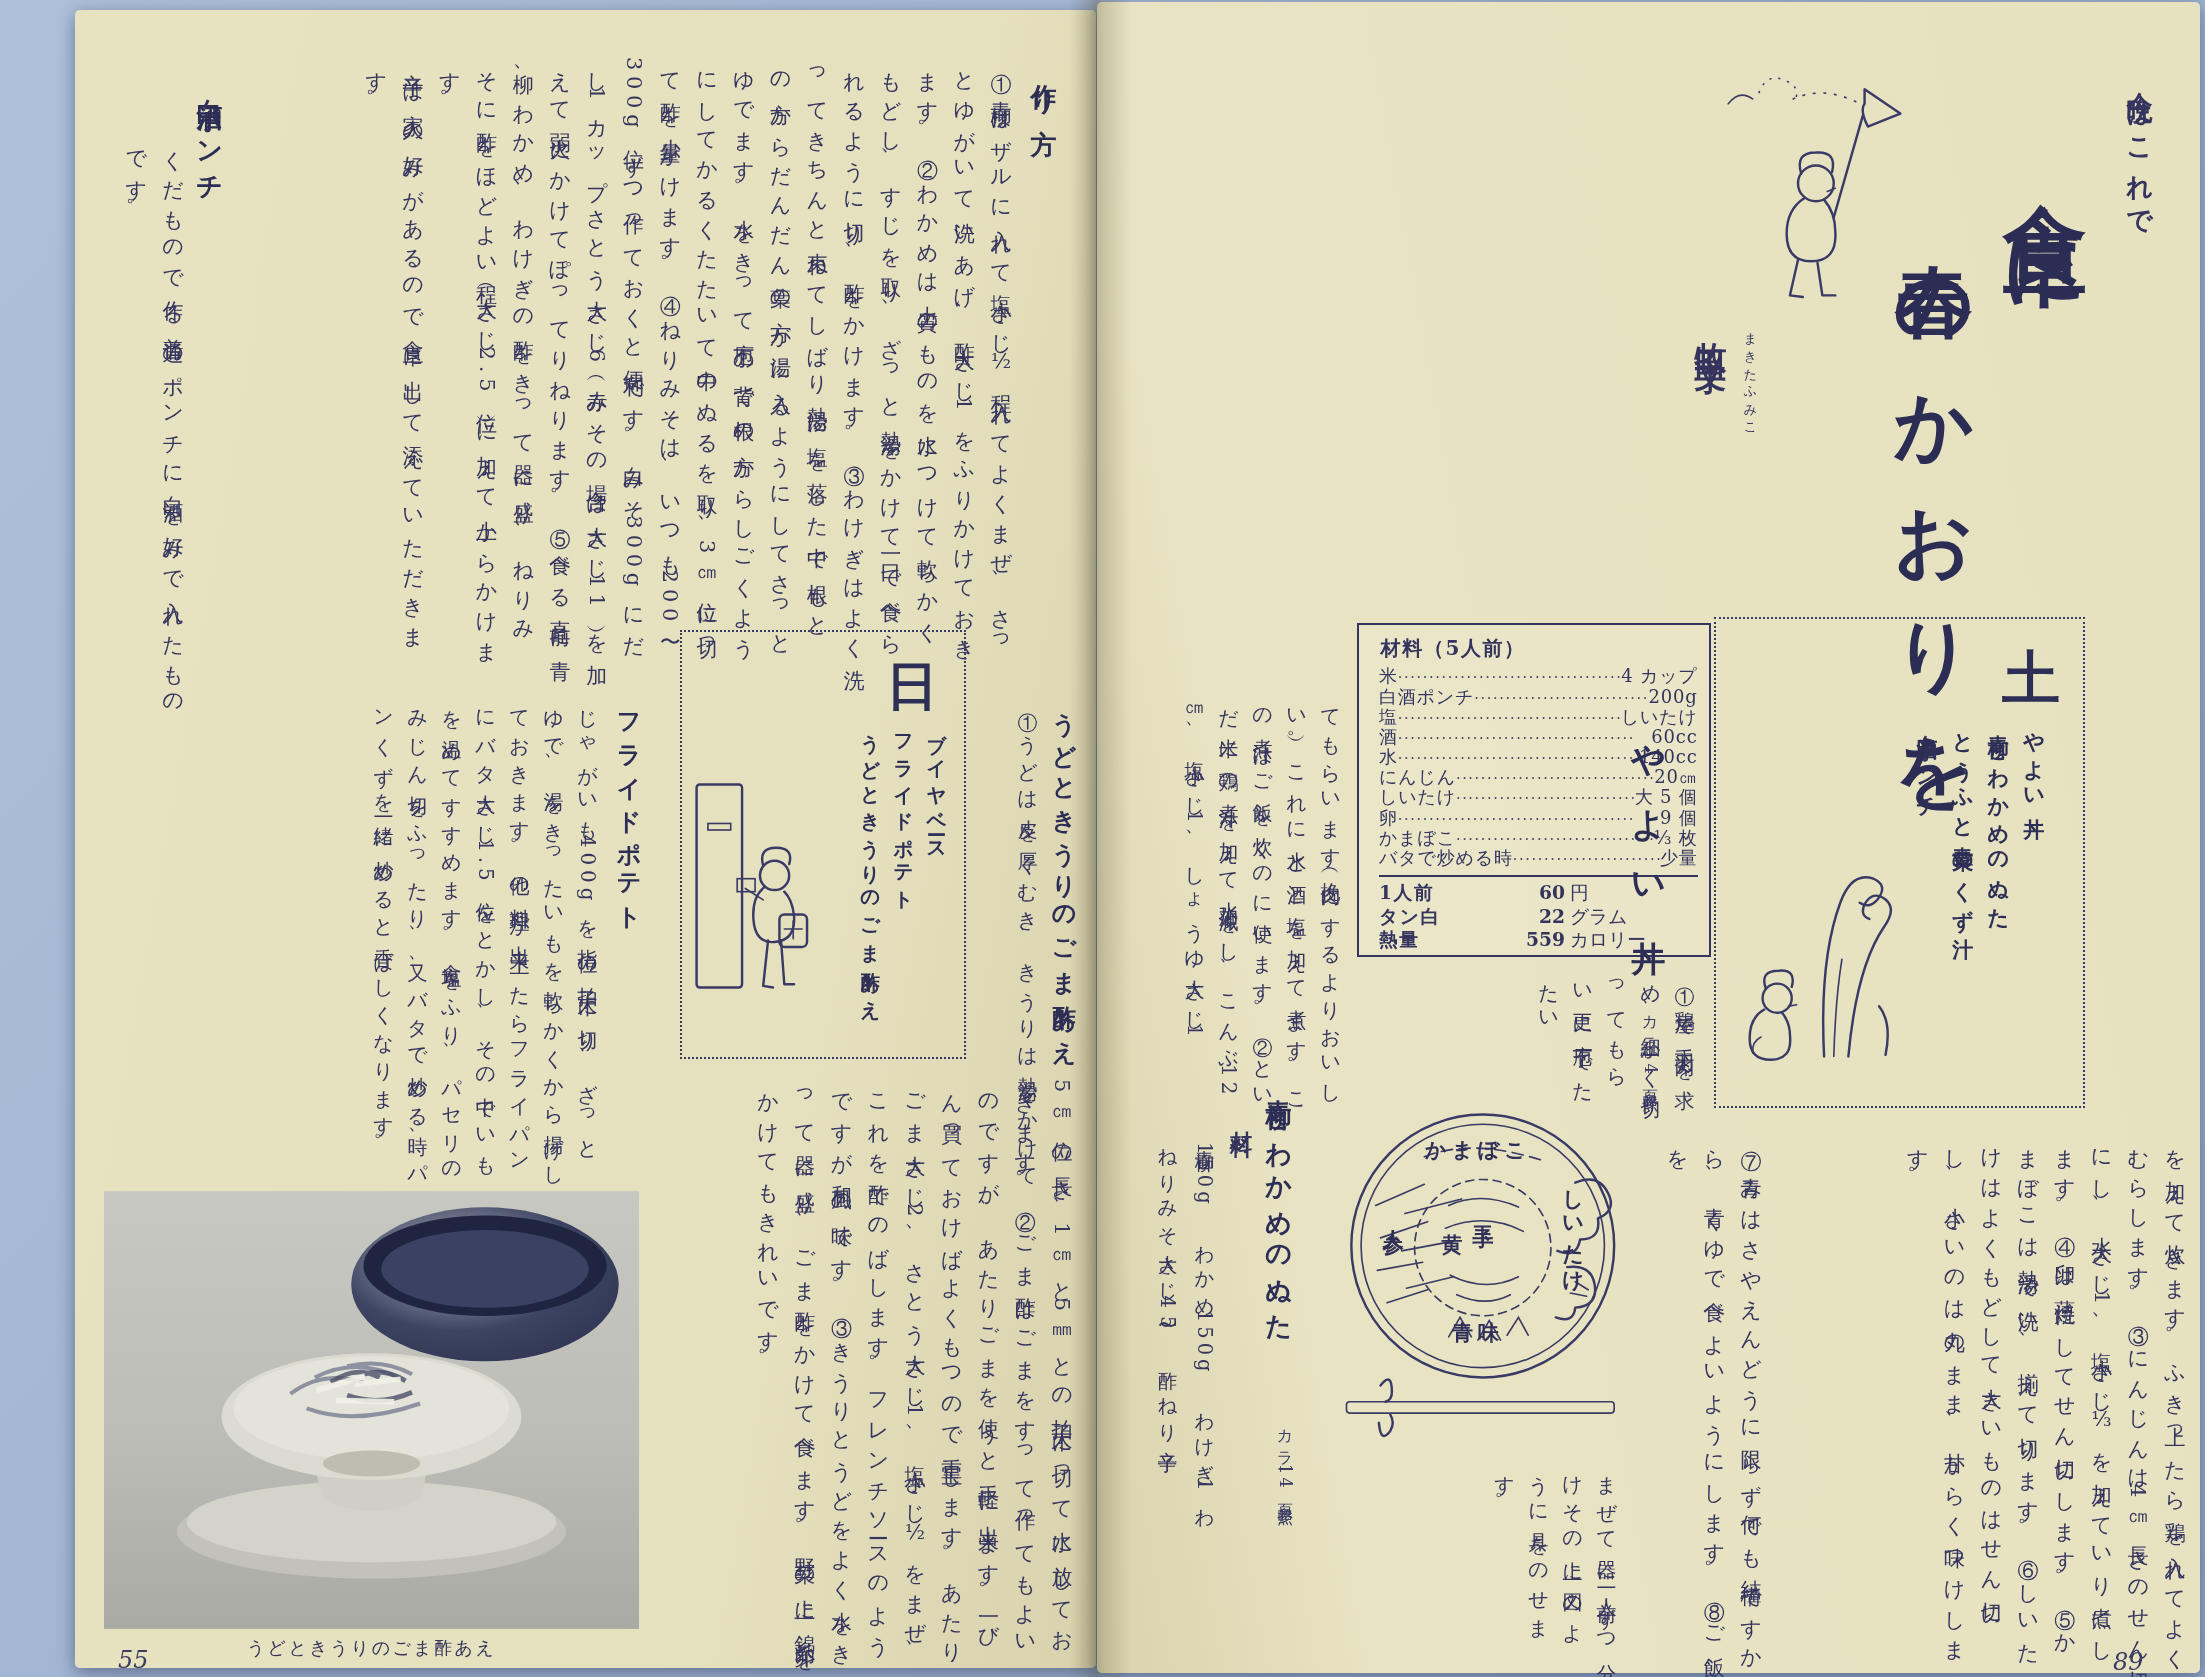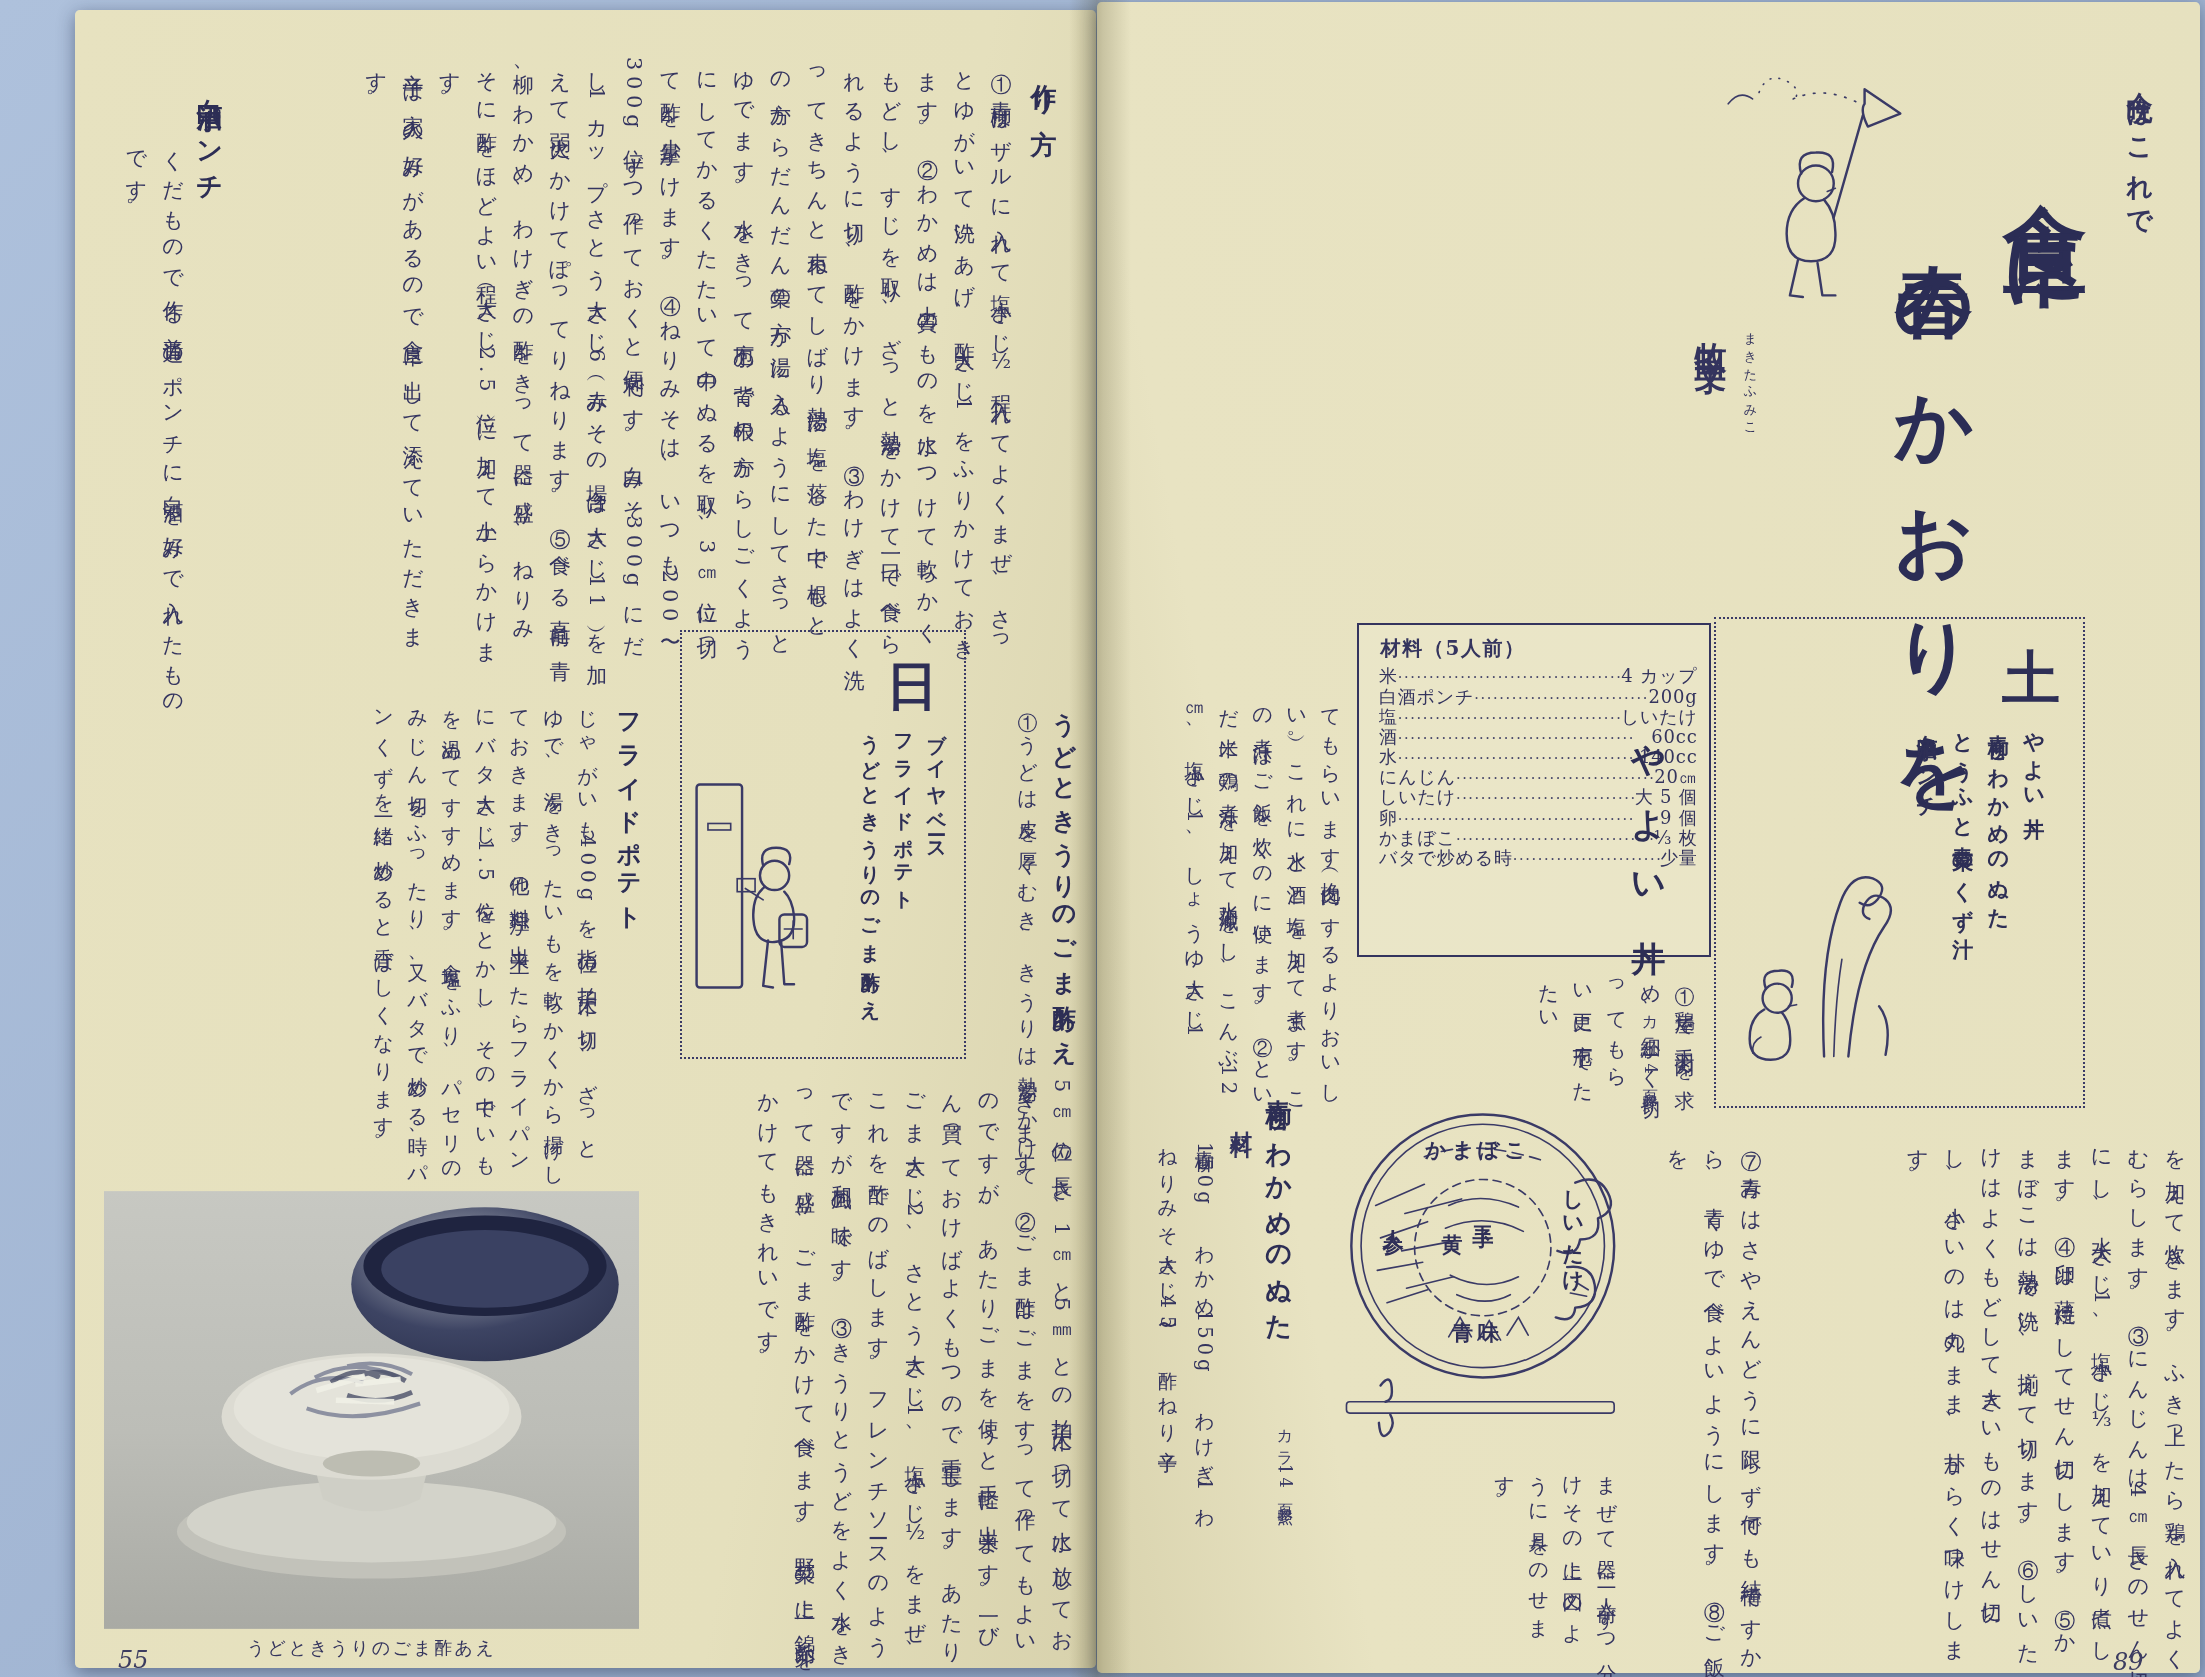--- a/index.html
+++ b/index.html
@@ -159,20 +159,40 @@
           <span class="leader"></span>
           <span class="rval">⅓ 枚</span>
         </div>
 
         <div class="t-row">
           <span class="rname">バタで炒める時</span>
           <span class="leader"></span>
           <span class="rval">少量</span>
         </div>
       </div>
+    <div class="t-stats">
+
+        <div class="s-row">
+          <span class="slabel">1人前</span>
+          <span class="snum">60</span>
+          <span class="sunit">円</span>
+        </div>
+
+        <div class="s-row">
+          <span class="slabel">タン白</span>
+          <span class="snum">22</span>
+          <span class="sunit">グラム</span>
+        </div>
+
+        <div class="s-row">
+          <span class="slabel">熱量</span>
+          <span class="snum">559</span>
+          <span class="sunit">カロリー</span>
+        </div>
+      </div>
   </div>
 
   <div class="v sec-head-lg" style="left:1626px;top:720px;">やよい丼</div>
   <div class="v ref" style="left:1639px;top:1004px;">カラー14頁参照</div>
 
   <div class="v body-tight" style="left:1361px;top:970px;width:341px;height:133px;">①鶏屋で手羽肉を求め、細かく切ってもらい更に庖丁でたたい</div>
   <div class="v body-tight" style="left:1105px;top:695px;width:243px;height:422px;">てもらいます（挽肉にするよりおいしい）。これに水と酒と塩を加えて煮ます。この煮汁はご飯を炊くのに使います。②といだ米に鶏の煮汁を加えて水加減をし、こんぶ12㎝、塩小さじ1、しょうゆ大さじ1</div>
   <div class="v body-txt" style="left:1782px;top:1134px;width:411px;height:534px;">を加えて炊きます。ふき上ったら鶏を入れてよくむらします。③にんじんは4㎝長さのせん切にし、水大さじ1、塩小さじ⅓を加えていり煮にします。④卵は薄焼にしてせん切にします。⑤かまぼこは熱湯で洗い、揃えて切ります。⑥しいたけはよくもどして大きいものはせん切にし、小さいのは丸のまま、甘からく味つけします。</div>
   <div class="v body-txt" style="left:1647px;top:1134px;width:122px;height:534px;">⑦青みはさやえんどうに限らず何でも結構ですから、青くゆで食べよいようにします。⑧ご飯を</div>
   <div class="v body-tight" style="left:1348px;top:1462px;width:276px;height:203px;">まぜて器に一人前ずつ分けその上に図のように具をのせます。</div>

